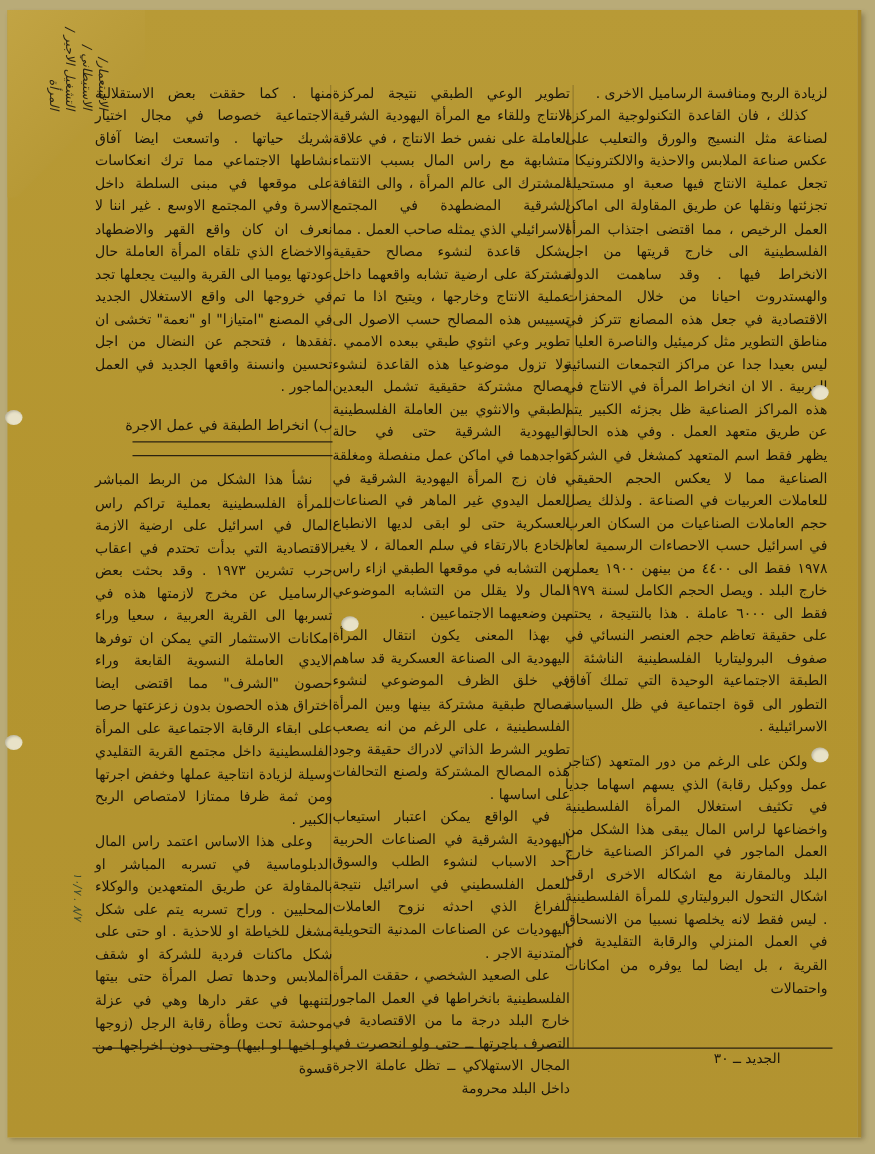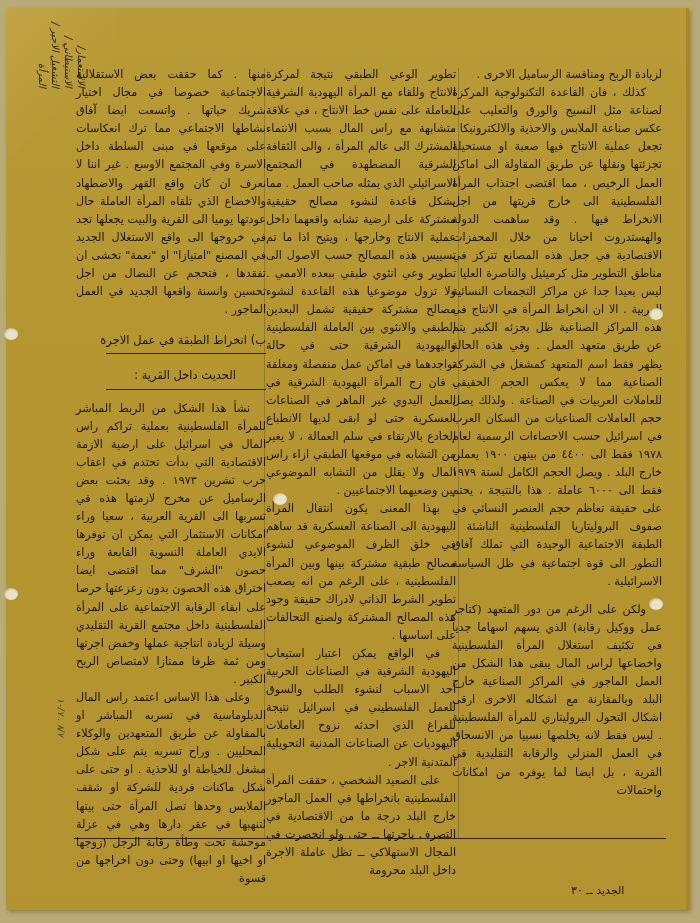--- a/index.html
+++ b/index.html
@@ -32,21 +32,21 @@
   .column p + p { margin-top: 0; }
   .heading { margin: 12px 0 4px 0; font-size: 11.5px; }
   .heading-line {
     border-bottom: 1px solid #2a2210; width: 160px; margin: 2px 0 10px auto;
   }
   .footer-rule {
     position: absolute; left: 68px; top: 830px; width: 592px; height: 0;
     border-top: 1.5px solid #2a2210;
   }
   .footer {
-    position: absolute; left: 565px; top: 876px; direction: rtl;
+    position: absolute; left: 565px; top: 832px; direction: rtl;
     font-size: 11px; color: #1c160a;
   }
   .col-divider {
     position: absolute; top: 60px; height: 770px; width: 1px; background: rgba(42,34,16,0.25);
   }
   .hole {
     position: absolute; width: 14px; height: 12px; border-radius: 50%;
     background: #e8e2c8;
     box-shadow: inset 1px 1px 2px rgba(0,0,0,0.2);
   }
@@ -82,21 +82,20 @@
     <p>تطوير الوعي الطبقي نتيجة لمركزة الانتاج وللقاء مع المرأة اليهودية الشرقية العاملة على نفس خط الانتاج ، في علاقة متشابهة مع راس المال بسبب الانتماء المشترك الى عالم المرأة ، والى الثقافة الشرقية المضطهدة في المجتمع الاسرائيلي الذي يمثله صاحب العمل . مما يشكل قاعدة لنشوء مصالح حقيقية مشتركة على ارضية تشابه واقعهما داخل عملية الانتاج وخارجها ، ويتيح اذا ما تم تسييس هذه المصالح حسب الاصول الى تطوير وعي انثوي طبقي ببعده الاممي . ولا تزول موضوعيا هذه القاعدة لنشوء مصالح مشتركة حقيقية تشمل البعدين الطبقي والانثوي بين العاملة الفلسطينية واليهودية الشرقية حتى في حالة تواجدهما في اماكن عمل منفصلة ومغلقة . فان زج المرأة اليهودية الشرقية في العمل اليدوي غير الماهر في الصناعات العسكرية حتى لو ابقى لديها الانطباع الخادع بالارتقاء في سلم العمالة ، لا يغير من التشابه في موقعها الطبقي ازاء راس المال ولا يقلل من التشابه الموضوعي بين وضعيهما الاجتماعيين .</p>
     <p class="indent">بهذا المعنى يكون انتقال المرأة اليهودية الى الصناعة العسكرية قد ساهم في خلق الظرف الموضوعي لنشوء مصالح طبقية مشتركة بينها وبين المرأة الفلسطينية ، على الرغم من انه يصعب تطوير الشرط الذاتي لادراك حقيقة وجود هذه المصالح المشتركة ولصنع التحالفات على اساسها .</p>
     <p class="indent">في الواقع يمكن اعتبار استيعاب اليهودية الشرقية في الصناعات الحربية احد الاسباب لنشوء الطلب والسوق للعمل الفلسطيني في اسرائيل نتيجة للفراغ الذي احدثه نزوح العاملات اليهوديات عن الصناعات المدنية التحويلية المتدنية الاجر .</p>
     <p class="indent">على الصعيد الشخصي ، حققت المرأة الفلسطينية بانخراطها في العمل الماجور خارج البلد درجة ما من الاقتصادية في التصرف باجرتها ــ حتى ولو انحصرت في المجال الاستهلاكي ــ تظل عاملة الاجرة داخل البلد محرومة</p>
   </div>
 
   <div class="column col-left">
     <p>منها . كما حققت بعض الاستقلالية الاجتماعية خصوصا في مجال اختيار شريك حياتها . واتسعت ايضا آفاق نشاطها الاجتماعي مما ترك انعكاسات على موقعها في مبنى السلطة داخل الاسرة وفي المجتمع الاوسع . غير اننا لا نعرف ان كان واقع القهر والاضطهاد والاخضاع الذي تلقاه المرأة العاملة حال عودتها يوميا الى القرية والبيت يجعلها تجد في خروجها الى واقع الاستغلال الجديد في المصنع "امتيازا" او "نعمة" تخشى ان تفقدها ، فتحجم عن النضال من اجل تحسين وانسنة واقعها الجديد في العمل الماجور .</p>
     <div class="heading">ب) انخراط الطبقة في عمل الاجرة</div>
     <div class="heading-line"></div>
-    <div class="heading" style="margin-right:30px">الحديث داخل القرية :</div>
     <div class="heading-line"></div>
     <p class="indent">نشأ هذا الشكل من الربط المباشر للمرأة الفلسطينية بعملية تراكم راس المال في اسرائيل على ارضية الازمة الاقتصادية التي بدأت تحتدم في اعقاب حرب تشرين ١٩٧٣ . وقد بحثت بعض الرساميل عن مخرج لازمتها هذه في تسربها الى القرية العربية ، سعيا وراء امكانات الاستثمار التي يمكن ان توفرها الايدي العاملة النسوية القابعة وراء حصون "الشرف" مما اقتضى ايضا اختراق هذه الحصون بدون زعزعتها حرصا على ابقاء الرقابة الاجتماعية على المرأة الفلسطينية داخل مجتمع القرية التقليدي وسيلة لزيادة انتاجية عملها وخفض اجرتها ومن ثمة ظرفا ممتازا لامتصاص الربح الكبير .</p>
     <p class="indent">وعلى هذا الاساس اعتمد راس المال الدبلوماسية في تسربه المباشر او بالمقاولة عن طريق المتعهدين والوكلاء المحليين . وراح تسربه يتم على شكل مشغل للخياطة او للاحذية . او حتى على شكل ماكنات فردية للشركة او شقف الملابس وحدها تصل المرأة حتى بيتها لتنهبها في عقر دارها وهي في عزلة موحشة تحت وطأة رقابة الرجل (زوجها او اخيها او ابيها) وحتى دون اخراجها من قسوة</p>
   </div>
 
   <div class="footer-rule"></div>
   <div class="footer">الجديد ــ ٣٠</div>
 
   <div class="hole" style="left:267px; top:485px"></div>
   <div class="hole" style="left:643px; top:300px"></div>

